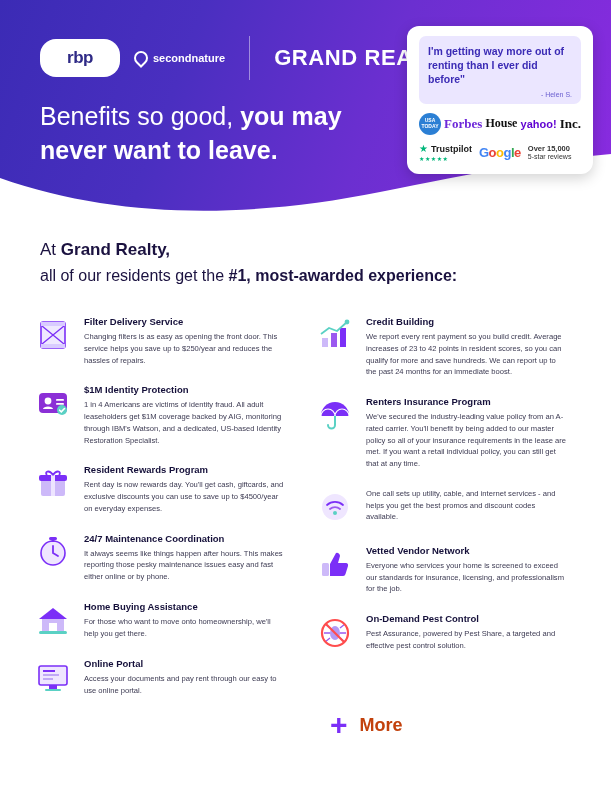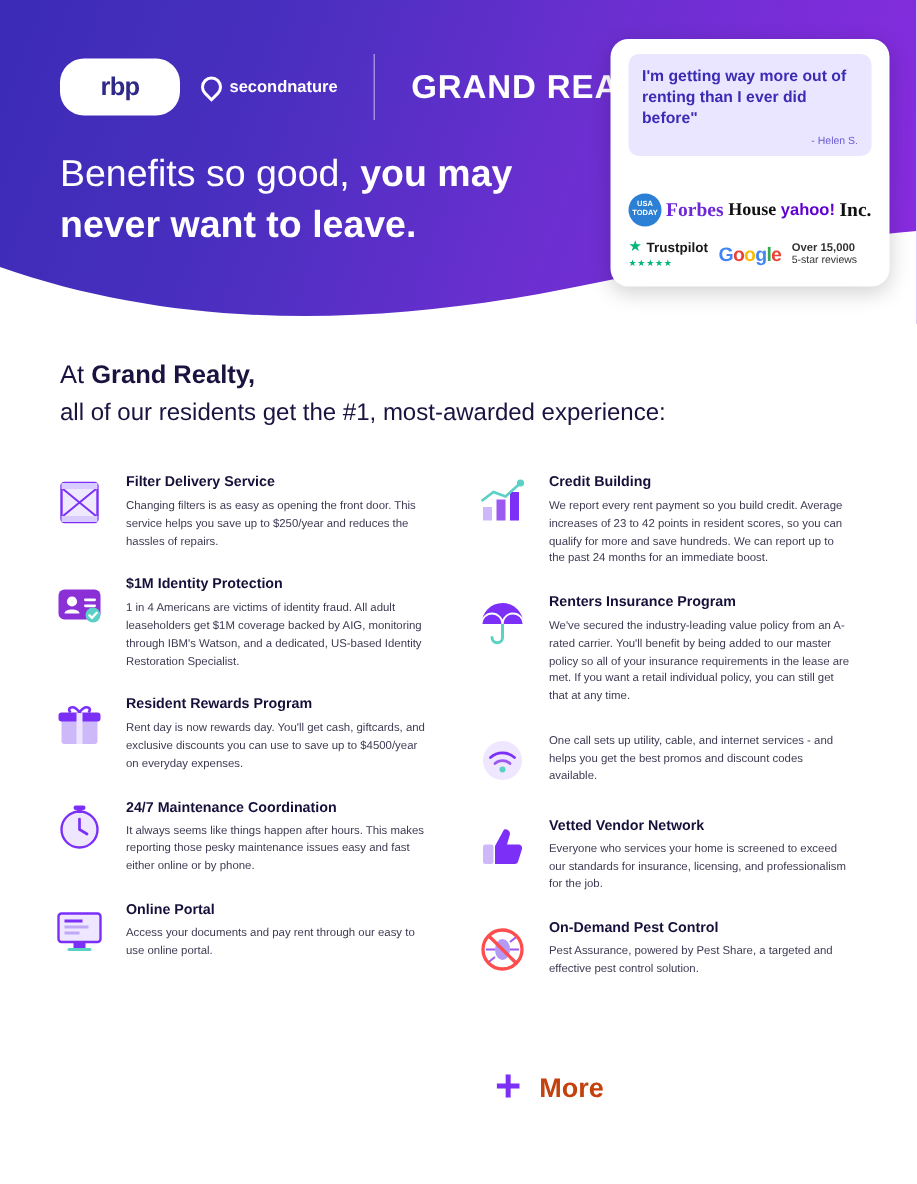--- a/index.html
+++ b/index.html
@@ -80,21 +80,21 @@
     width: 186px;
     background: #ffffff;
     border-radius: 12px;
     padding: 10px 12px 12px 12px;
     box-shadow: 0 4px 14px rgba(0,0,0,0.18);
   }
   .quote-box {
     background: #ebe6ff;
     border-radius: 7px;
     padding: 8px 9px 6px 9px;
-    margin-bottom: 25px;
+    margin-bottom: 9px;
   }
   .quote-text {
     color: #3b2bb5;
     font-size: 10.5px;
     font-weight: bold;
     line-height: 1.35;
   }
   .quote-author {
     color: #6b5fd0;
     font-size: 7px;
@@ -135,21 +135,21 @@
 
   
   .intro {
     position: absolute;
     left: 40px; top: 240px;
     color: #1b1240;
   }
   .intro-l1 { font-size: 17px; font-weight: 300; }
   .intro-l1 b { font-weight: bold; }
   .intro-l2 { font-size: 16px; font-weight: 300; margin-top: 7px; }
-  .intro-l2 b { font-weight: normal; }
+  .intro-l2 b { font-weight: bold; }
 
   .columns {
     position: absolute;
     left: 33px; top: 315px;
     width: 535px;
     display: flex;
     gap: 30px;
   }
   .col { width: 252px; }
   .feature {
@@ -318,20 +318,34 @@
           <rect x="15" y="4" width="8" height="3" rx="1.5" fill="#7b2ff7"></rect>
           <rect x="17.5" y="6" width="3" height="3" fill="#7b2ff7"></rect>
         </svg>
       </div>
       <div class="f-body">
         <div class="f-title">24/7 Maintenance Coordination</div>
         <div class="f-desc">It always seems like things happen after hours. This makes reporting those pesky maintenance issues easy and fast either online or by phone.</div>
       </div>
     </div>
 
+    <div class="feature">
+      <div class="f-icon">
+        <svg width="38" height="38" viewBox="0 0 38 38">
+          <path d="M19 7 L33 18 L5 18 Z" fill="#7b2ff7"></path>
+          <rect x="8" y="18" width="22" height="13" fill="#cdb9f9"></rect>
+          <rect x="15" y="22" width="8" height="9" fill="#ffffff"></rect>
+          <rect x="5" y="30" width="28" height="3" rx="1.5" fill="#5ad1c4"></rect>
+        </svg>
+      </div>
+      <div class="f-body">
+        <div class="f-title">Home Buying Assistance</div>
+        <div class="f-desc">For those who want to move onto homeownership, we'll help you get there.</div>
+      </div>
+    </div>
 
     <div class="feature">
       <div class="f-icon">
         <svg width="38" height="38" viewBox="0 0 38 38">
           <rect x="5" y="8" width="28" height="19" rx="2" fill="#efe6ff" stroke="#7b2ff7" stroke-width="1.6"></rect>
           <rect x="9" y="12" width="12" height="2" fill="#7b2ff7"></rect>
           <rect x="9" y="16" width="16" height="2" fill="#c0a8f5"></rect>
           <rect x="9" y="20" width="10" height="2" fill="#c0a8f5"></rect>
           <rect x="15" y="27" width="8" height="4" fill="#7b2ff7"></rect>
           <rect x="11" y="31" width="16" height="2" rx="1" fill="#5ad1c4"></rect>

